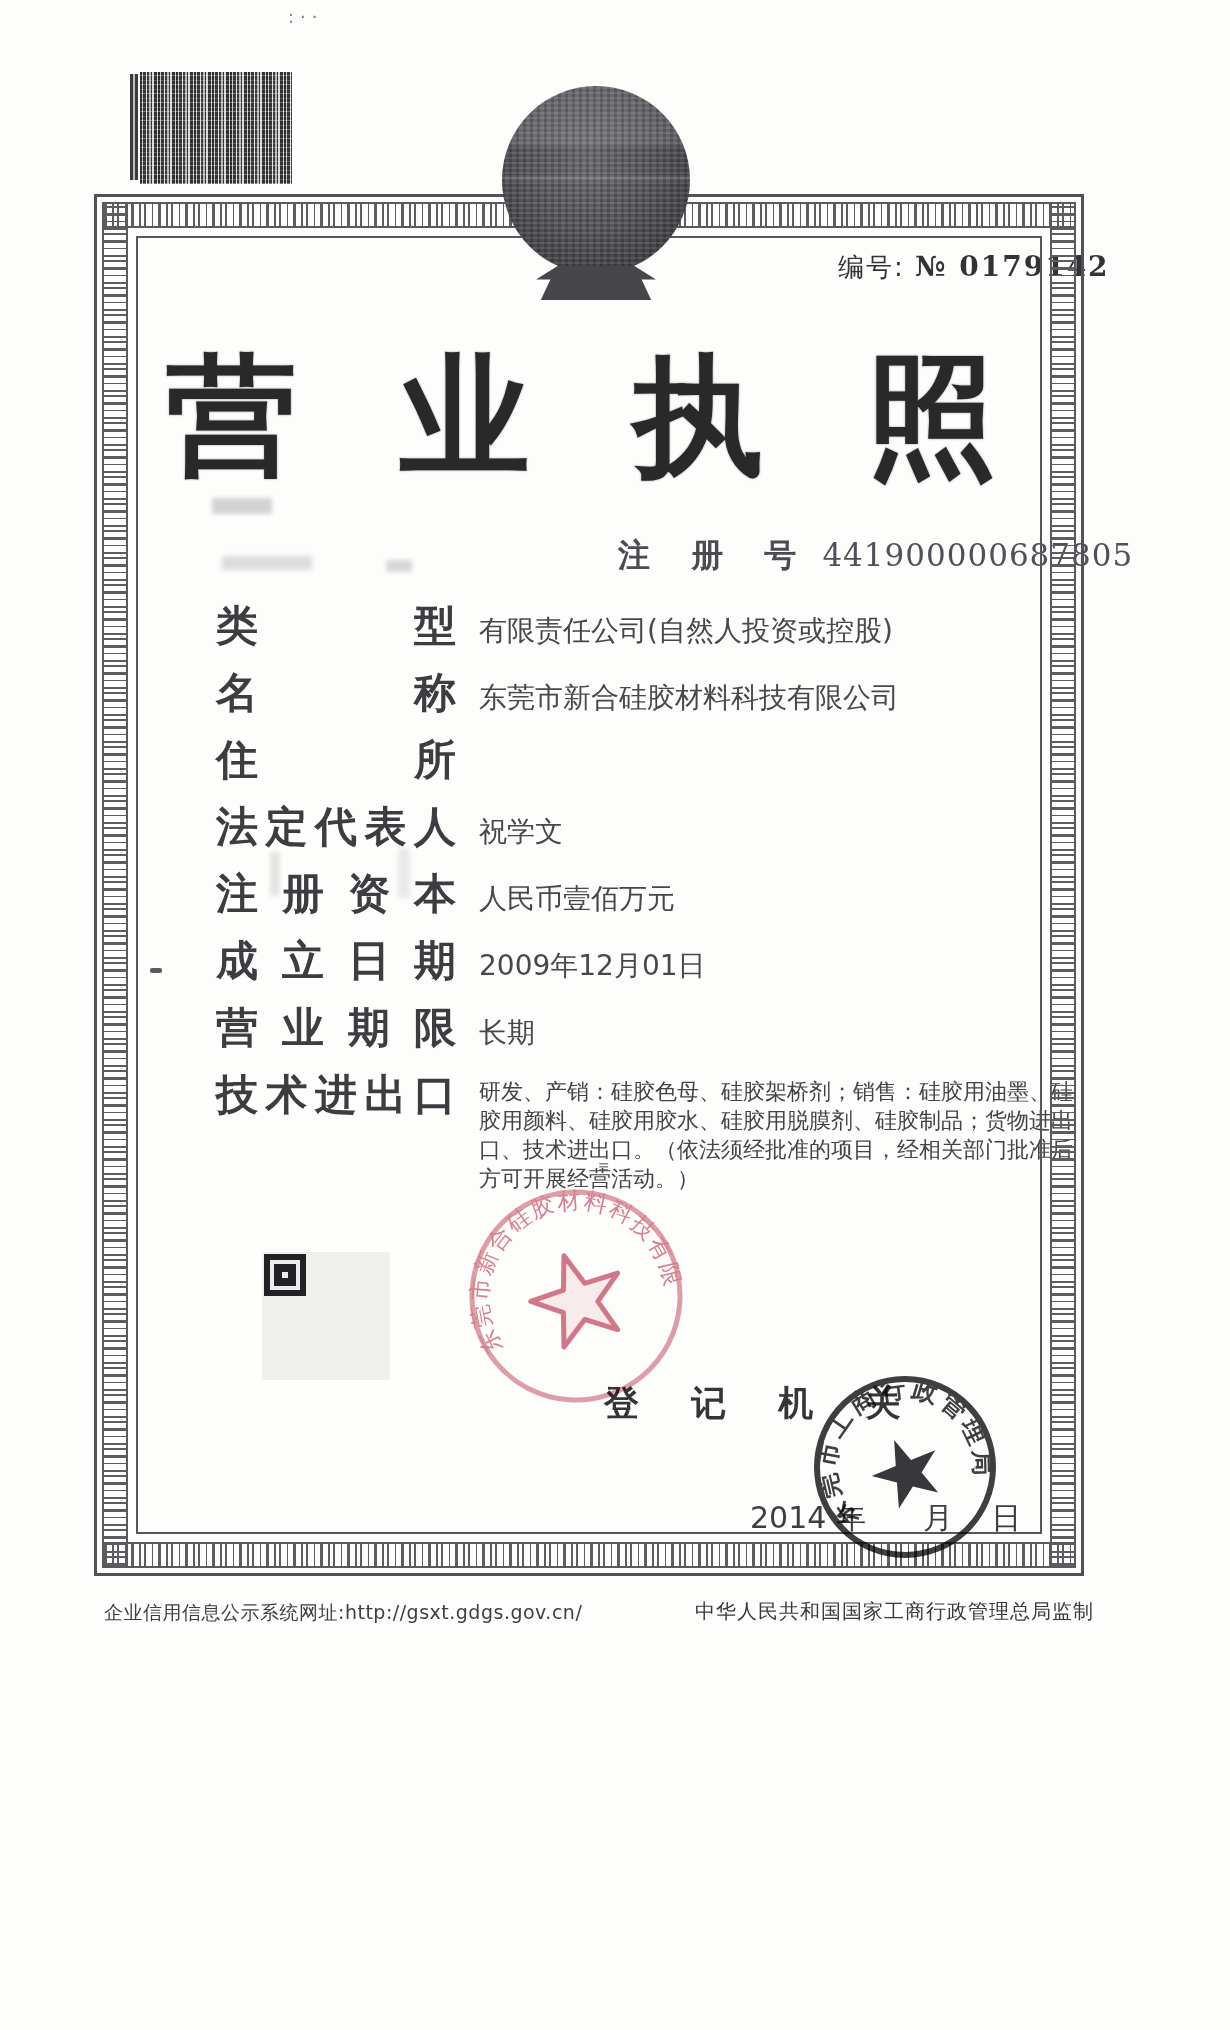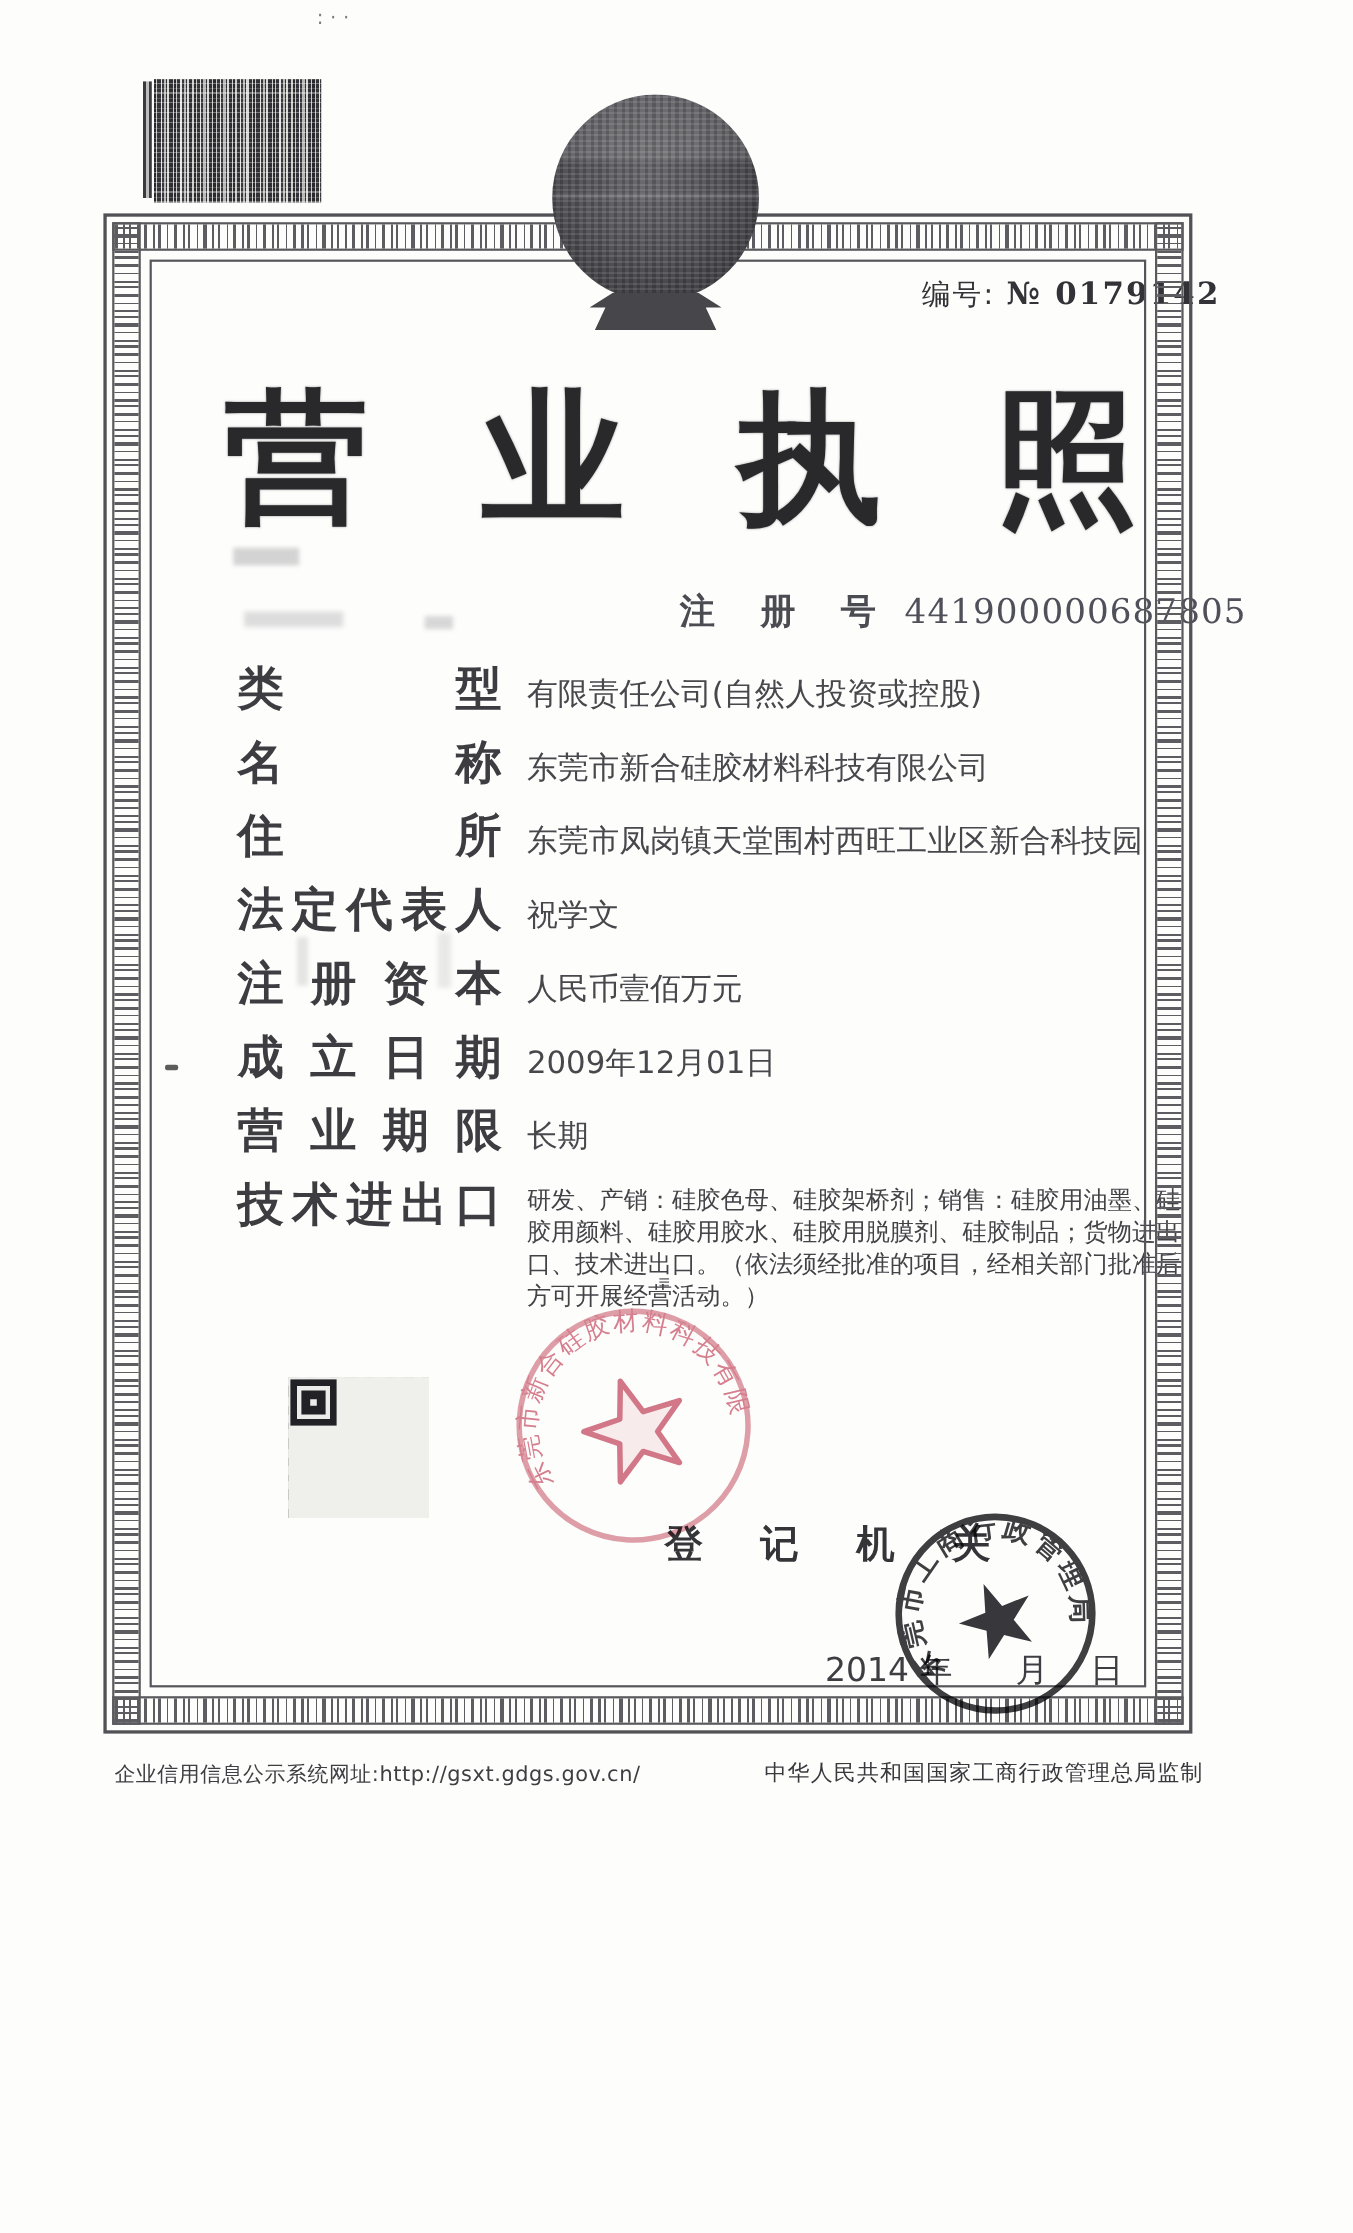--- a/index.html
+++ b/index.html
@@ -64,21 +64,20 @@
   .band-left{left:8px;} .band-right{right:8px;}
   .frame-inner{position:absolute;inset:42px;border:2px solid #55555a;}
 
   
   .serial{left:838px;top:250px;font-size:26px;letter-spacing:2px;color:#333337;white-space:pre;}
   .serial .no{font-family:"DejaVu Serif",serif;font-weight:700;font-size:28px;}
   .doc-title{
     left:94px;top:338px;width:990px;text-align:center;text-indent:14px;
     font-size:130px;line-height:1.2;font-weight:800;letter-spacing:29px;color:#29292c;
     text-shadow:0 0 2px rgba(40,40,42,.55);
-    margin-left:38px;
   }
   .regno-line{left:618px;top:534px;white-space:nowrap;}
   .regno-label{font-size:32px;letter-spacing:15px;color:#4b4b52;font-weight:bold;}
   .regno-num{font-family:"DejaVu Serif",serif;font-size:31px;letter-spacing:1px;color:#50505a;margin-left:6px;}
 
   
   .fields{left:216px;top:602px;width:864px;list-style:none;margin:0;padding:0;}
   .field-row{display:flex;align-items:baseline;height:67px;}
   .field-row.scope-row{height:auto;align-items:flex-start;}
   .field-label{
@@ -163,21 +162,20 @@
   <li class="field-row">
     <div class="field-label">类型</div>
     <div class="field-value">有限责任公司(自然人投资或控股)</div>
   </li>
   <li class="field-row">
     <div class="field-label">名称</div>
     <div class="field-value">东莞市新合硅胶材料科技有限公司</div>
   </li>
   <li class="field-row">
     <div class="field-label">住所</div>
-    <div class="field-value">东莞市凤岗镇天堂围村西旺工业区新合科技园</div>
   </li>
   <li class="field-row">
     <div class="field-label">法定代表人</div>
     <div class="field-value">祝学文</div>
   </li>
   <li class="field-row">
     <div class="field-label">注册资本</div>
     <div class="field-value">人民币壹佰万元</div>
   </li>
   <li class="field-row">

